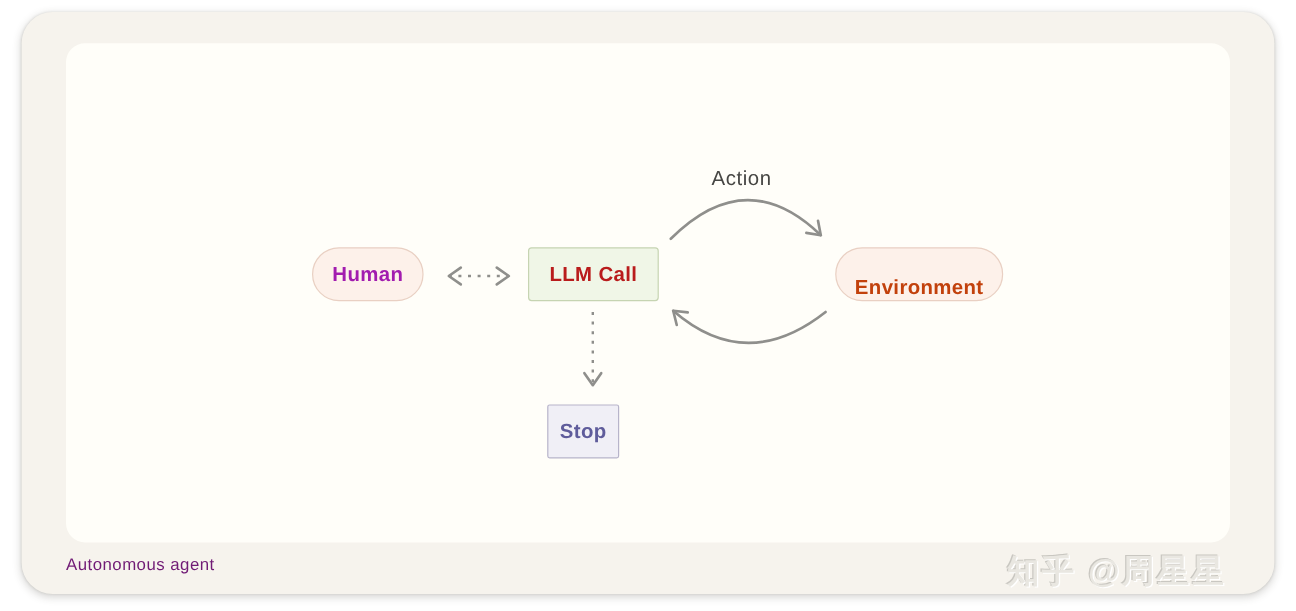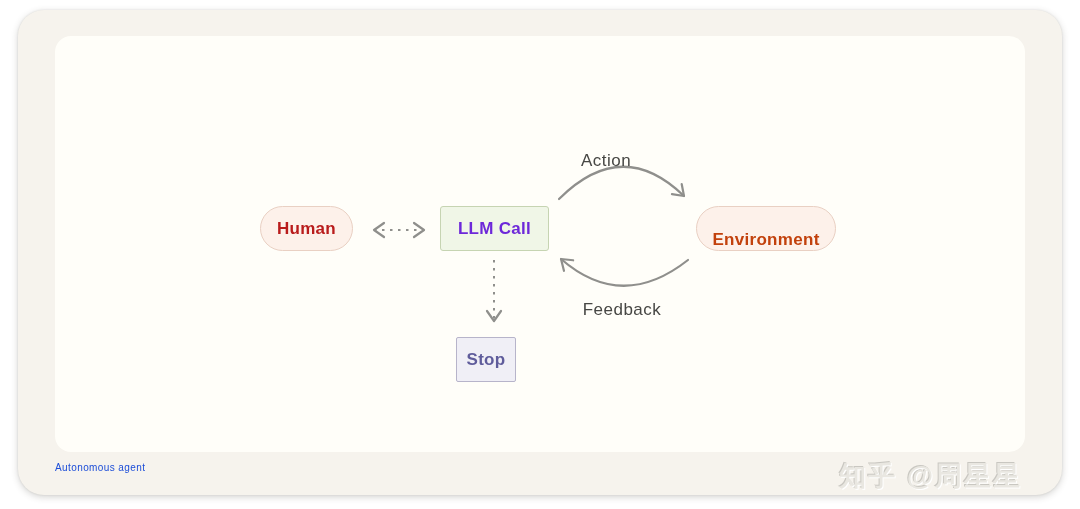--- a/index.html
+++ b/index.html
@@ -31,23 +31,23 @@
     top: 26px;
     width: 970px;
     height: 416px;
     background: #fffef9;
     border-radius: 16px;
   }
   .caption {
     position: absolute;
     left: 37px;
     top: 452px;
-    font-size: 10px;
+    font-size: 14px;
     letter-spacing: 0.4px;
-    color: #1d4ed8;
+    color: #701a75;
   }
   .watermark {
     position: absolute;
     right: 40px;
     top: 448px;
     font-size: 27px;
     font-weight: bold;
     letter-spacing: 2px;
     color: #e9e7e1;
     text-shadow: 1px 1px 0 #ffffff, -1px -1px 0 #c9c7c1;
@@ -69,28 +69,28 @@
     font-weight: bold;
     font-size: 17px;
     box-sizing: border-box;
     letter-spacing: 0.3px;
   }
   .node-human {
     left: 260px; top: 206px; width: 93px; height: 45px;
     background: #fdf1ea;
     border: 1.5px solid #e9d0c3;
     border-radius: 23px;
-    color: #b91c1c;
+    color: #a21caf;
   }
   .node-llm-call {
     left: 440px; top: 206px; width: 109px; height: 45px;
     background: #f0f6e7;
     border: 1.5px solid #c6d4b2;
     border-radius: 3px;
-    color: #6d28d9;
+    color: #b91c1c;
   }
   .node-environment {
     left: 696px; top: 206px; width: 140px; height: 45px;
     background: #fdf1ea;
     border: 1.5px solid #e9d0c3;
     border-radius: 23px;
     color: #c2410c;
     align-items: flex-end;
   }
   .node-stop {
@@ -100,21 +100,21 @@
     border-radius: 2px;
     color: #5f5c9b;
   }
   .edge-label {
     position: absolute;
     font-size: 17px;
     color: #474744;
     letter-spacing: 0.5px;
     text-align: center;
   }
-  .edge-label-action { left: 556px; top: 139px; width: 100px; margin-top: 12px; }
+  .edge-label-action { left: 568px; top: 139px; width: 100px; }
   .edge-label-feedback { left: 560px; top: 300px; width: 124px; }
 </style>
 </head>
 <body>
 
 <div class="stage">
 
   <div class="outer-card">
     <div class="inner-card"></div>
     <div class="caption">Autonomous agent</div>
@@ -152,15 +152,14 @@
   <div class="node node-environment">
     <span>Environment</span>
   </div>
 
   <div class="node node-stop">
     <span>Stop</span>
   </div>
 
   <div class="edge-label edge-label-action">Action</div>
 
-  <div class="edge-label edge-label-feedback">Feedback</div>
 
 </div>
 
 </body></html>

